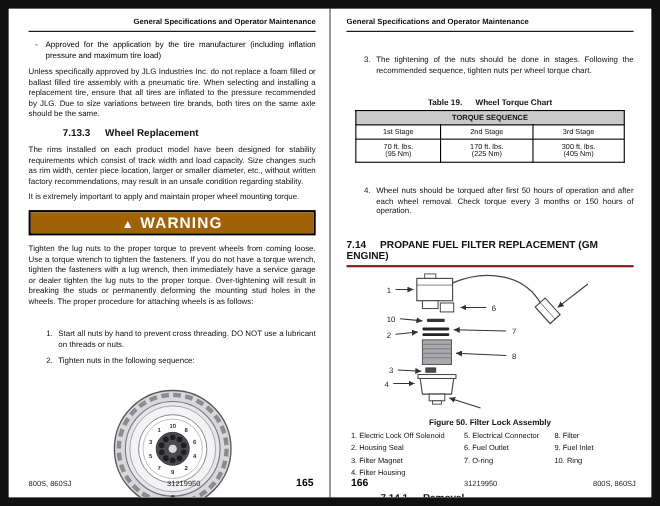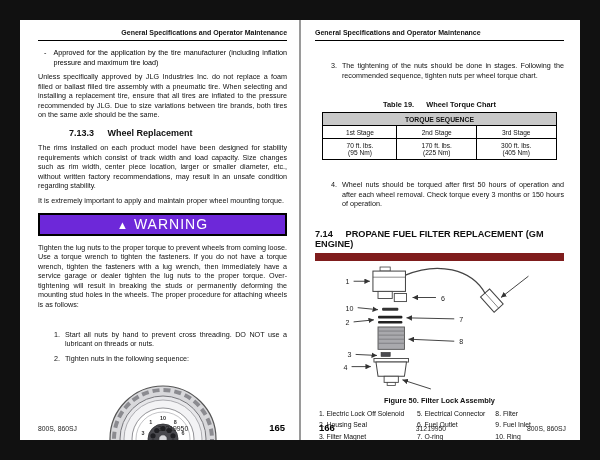--- a/index.html
+++ b/index.html
@@ -1,42 +1,42 @@
 <!DOCTYPE html>
 <html><head>
 <meta charset="utf-8">
 <style>
   * { box-sizing: border-box; margin: 0; padding: 0; }
   body { font-family: "Liberation Sans", sans-serif; background:#fff; }
-  .frame { width:600px; height:460px; background:#111; padding:20px; display:flex; }
+  .frame { width:600px; height:460px; background:#111; padding:8px; display:flex; }
   .spread { display:flex; width:100%; height:100%; background:#fff; }
   .page { position:relative; width:295px; background:#fff; overflow:hidden; }
   .page.left  { padding:9px 12px 24px 18px; }
   .page.right { padding:9px 16px 24px 14px; }
   .divider { width:2px; background:#9a9a9a; }
 
   .page-header { font-size:7px; font-weight:bold; color:#111; border-bottom:1.5px solid #000;
                  padding-bottom:4px; margin-bottom:7px; }
   .page.left .page-header { text-align:right; }
 
   p.body { font-size:7.2px; line-height:1.33; text-align:justify; color:#111; margin:5px 0; }
   .bullet-item { display:flex; font-size:7.2px; line-height:1.33; margin:2px 0 5px 6px; text-align:justify; }
   .bullet-item .dash::before { content:"-"; margin-right:7px; }
 
   h3.sec { font-size:9px; font-weight:bold; color:#111; margin:8px 0 4px; }
   h3.sec .sec-num { display:inline-block; min-width:36px;margin-left:31px; }
-  h2.sec-major { font-size:9.2px; font-weight:bold; color:#111; border-bottom:8px solid #7f1d1d;
+  h2.sec-major { font-size:9.2px; font-weight:bold; color:#111; border-bottom:2px solid #7f1d1d;
                  padding-bottom:4px; margin:9px 0 5px; }
   h2.sec-major .sec-num { display:inline-block; min-width:28px; }
 
   ol.steps { margin:20px 0; padding-left:24px; font-size:7.2px; line-height:1.33; color:#111; }
   ol.steps li { margin-bottom:5px; text-align:justify; padding-left:3px; }
 
   .warning-box { border:2px solid #000; margin:7px 0; }
-  .warning-head { background:#6d28d9; color:#fff; text-align:center; font-weight:normal;
+  .warning-head { background:#a16207; color:#fff; text-align:center; font-weight:bold;
                   font-size:14px; letter-spacing:1px; padding:1px 0 2px; }
   .warning-head .tri { font-size:11px; margin-right:5px; }
   .warning-body { padding:3px 5px 4px; font-size:7.1px; font-weight:bold; line-height:1.32; text-align:justify; }
 
   .figure-wrap { text-align:center; margin:4px 0 0; }
   .fig-caption { text-align:center; font-weight:bold; font-size:7.4px; margin-top:2px; color:#111; }
 
   .tbl-caption { text-align:center; font-weight:bold; font-size:7.4px; margin:7px 0 3px; color:#111; }
   .tbl-caption .cap-label { margin-right:10px; }
   table.torque { border-collapse:collapse; width:94%; margin:0 auto 4px; font-size:6.6px; text-align:center; color:#111; }

